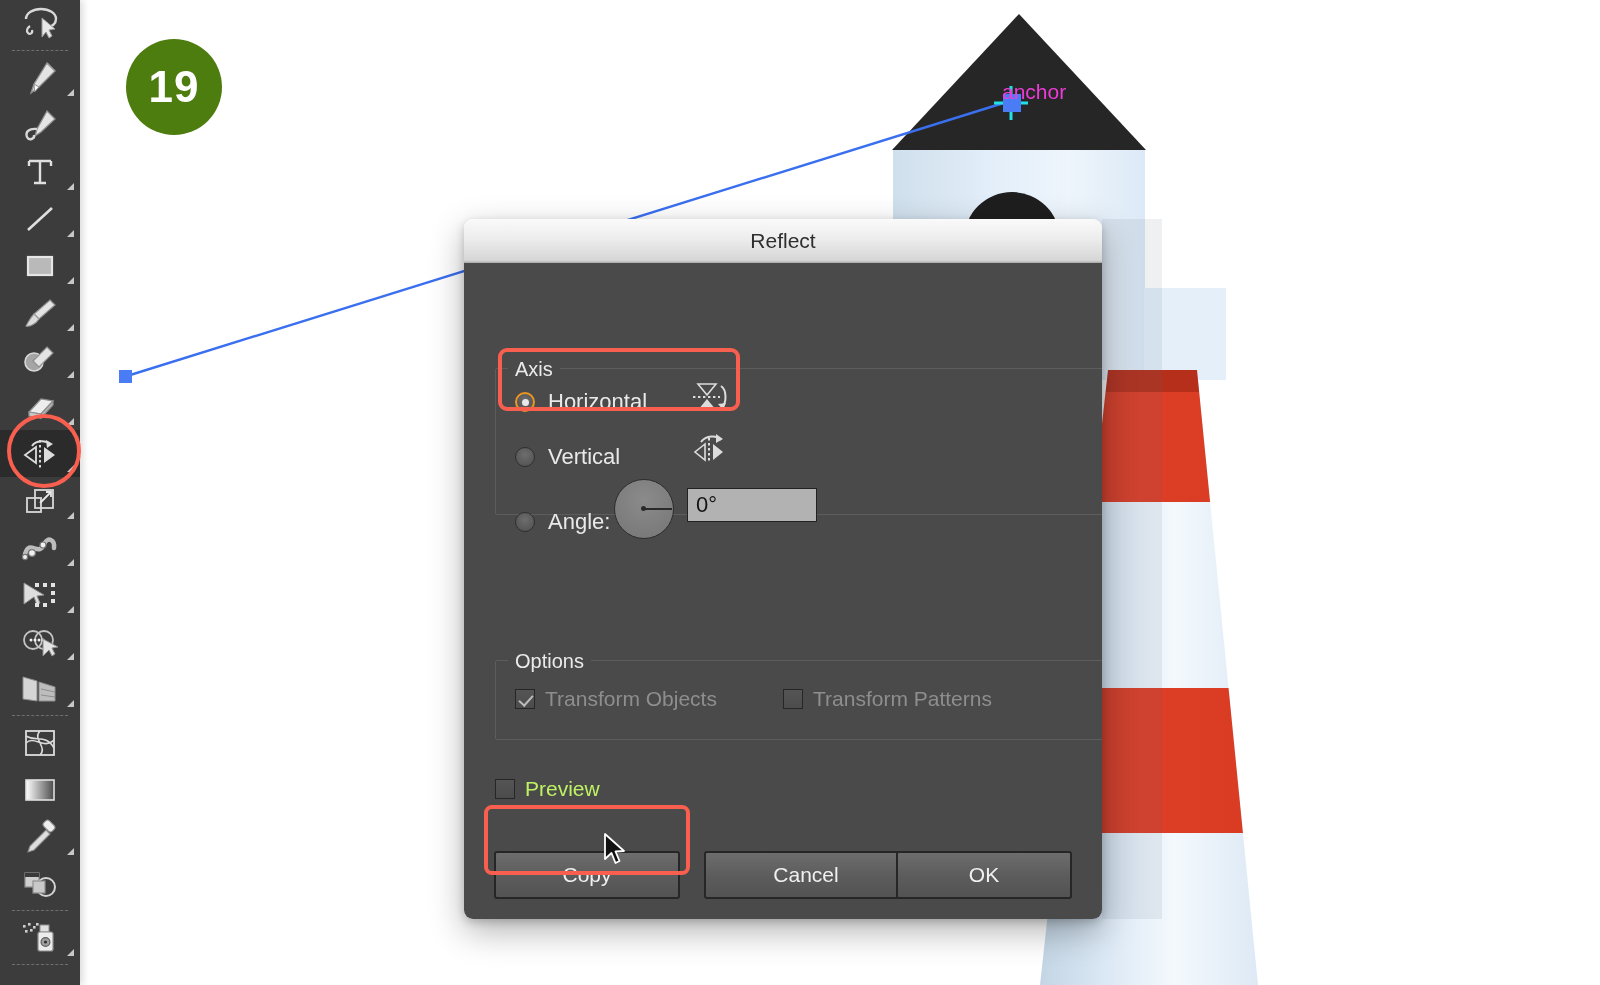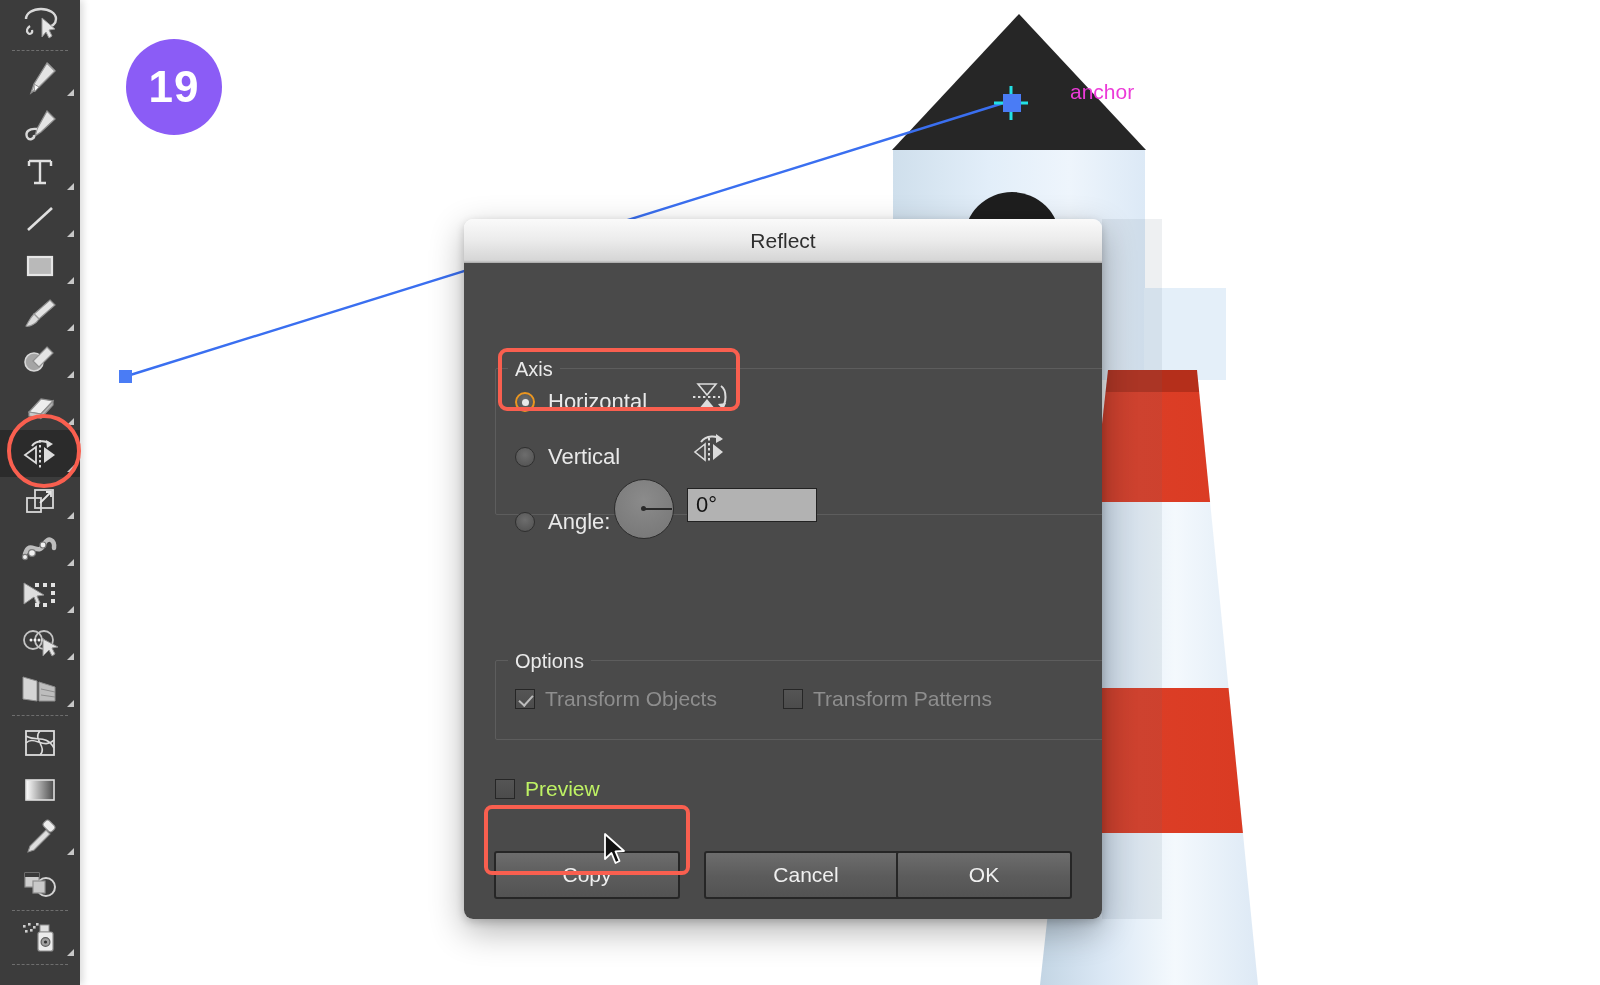--- a/index.html
+++ b/index.html
@@ -56,31 +56,31 @@
     border-radius: 50%;
     z-index: 31;
     pointer-events: none;
   }
 
   
   #step-badge {
     position: absolute; left: 126px; top: 39px;
     width: 96px; height: 96px;
     border-radius: 50%;
-    background: #8b5cf6;
+    background: #4d7c0f;
     color: #ffffff;
     display: flex; align-items: center; justify-content: center;
     font-size: 44px; font-weight: bold;
     letter-spacing: 1px;
     z-index: 20;
   }
 
   
   #anchor-label {
-    position: absolute; left: 1070px; top: 80px;
+    position: absolute; left: 1002px; top: 80px;
     color: #ec3bd8; font-size: 21px;
     z-index: 22; white-space: nowrap;
   }
 
   
   #dialog {
     position: absolute;
     left: 464px; top: 219px;
     width: 638px; height: 700px;
     border-radius: 9px;

